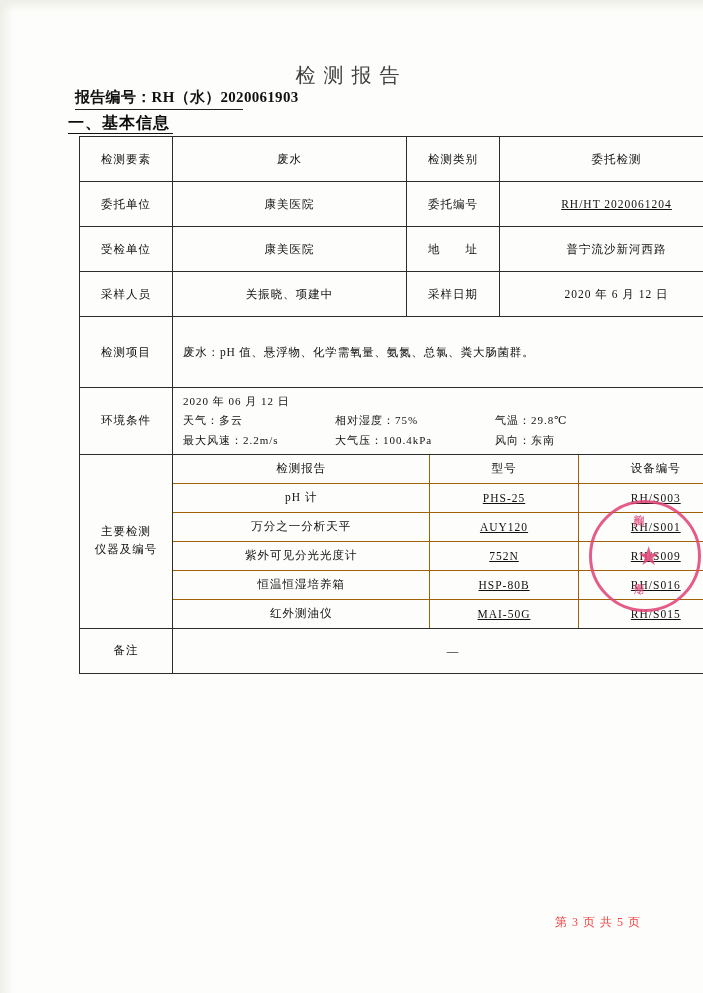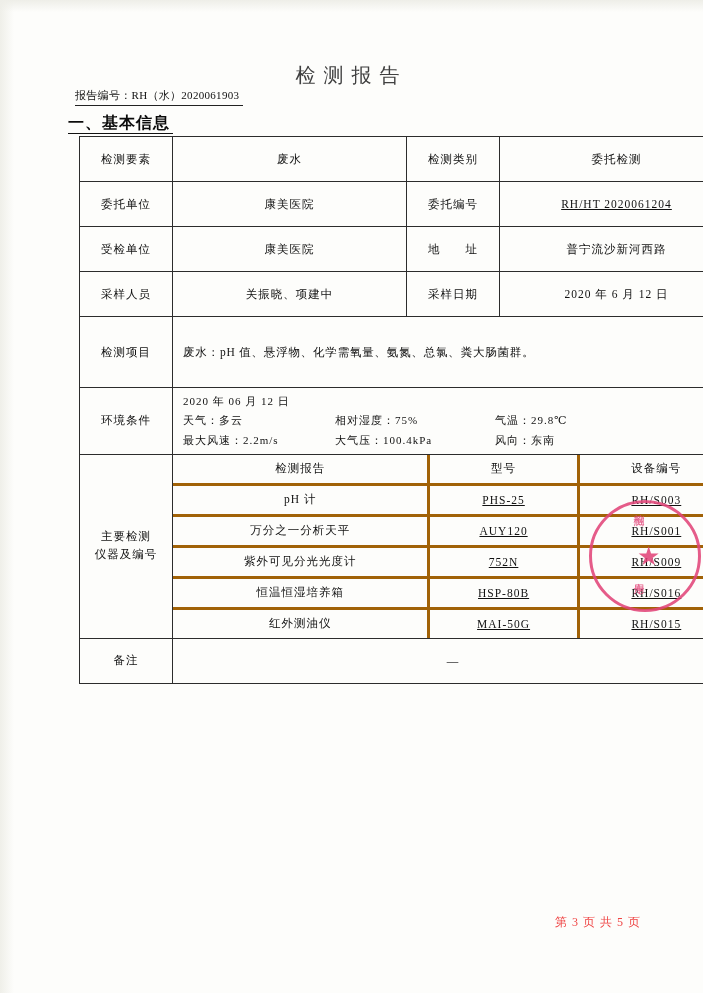--- a/index.html
+++ b/index.html
@@ -29,23 +29,24 @@
     text-align: center;
     font-size: 20px;
     letter-spacing: 8px;
     color: #404040;
     font-family: "Liberation Serif", "DejaVu Serif", serif;
   }
   .report-no {
     position: absolute;
     top: 88px;
     left: 75px;
-    font-size: 11px;
+    font-size: 15px;
     color: #111;
     letter-spacing: 0.3px;
+    font-weight: bold;
   }
   .report-no .rule {
     display: block;
     border-bottom: 1px solid #222;
     width: 168px;
     margin-top: 2px;
   }
   .section-head {
     position: absolute;
     top: 113px;
@@ -123,21 +124,21 @@
   .equip-wrap {
     padding: 0;
   }
   table.equip {
     width: 100%;
     border-collapse: collapse;
     table-layout: fixed;
     font-size: 11.5px;
   }
   table.equip td {
-    border: 3px solid #a16207;
+    border: 1px solid #a16207;
     height: 28px;
     text-align: center;
     vertical-align: middle;
     letter-spacing: 1px;
   }
   table.equip tr:first-child td { border-top: none; }
   table.equip tr:last-child td { border-bottom: none; }
   table.equip td:first-child { border-left: none; }
   table.equip td:last-child { border-right: none; }
   .eq-c1 { width: 206px; }

